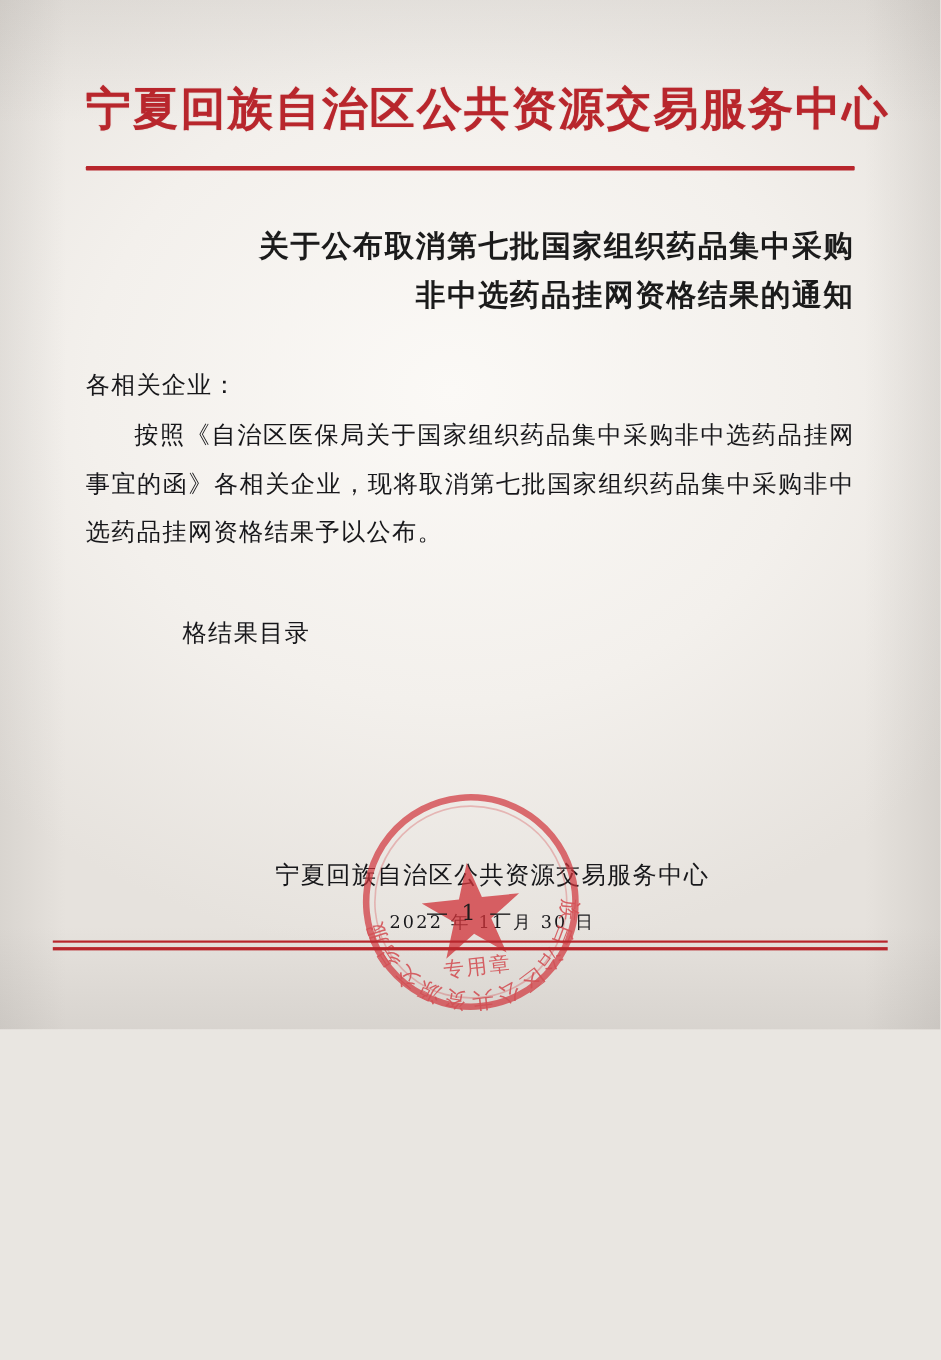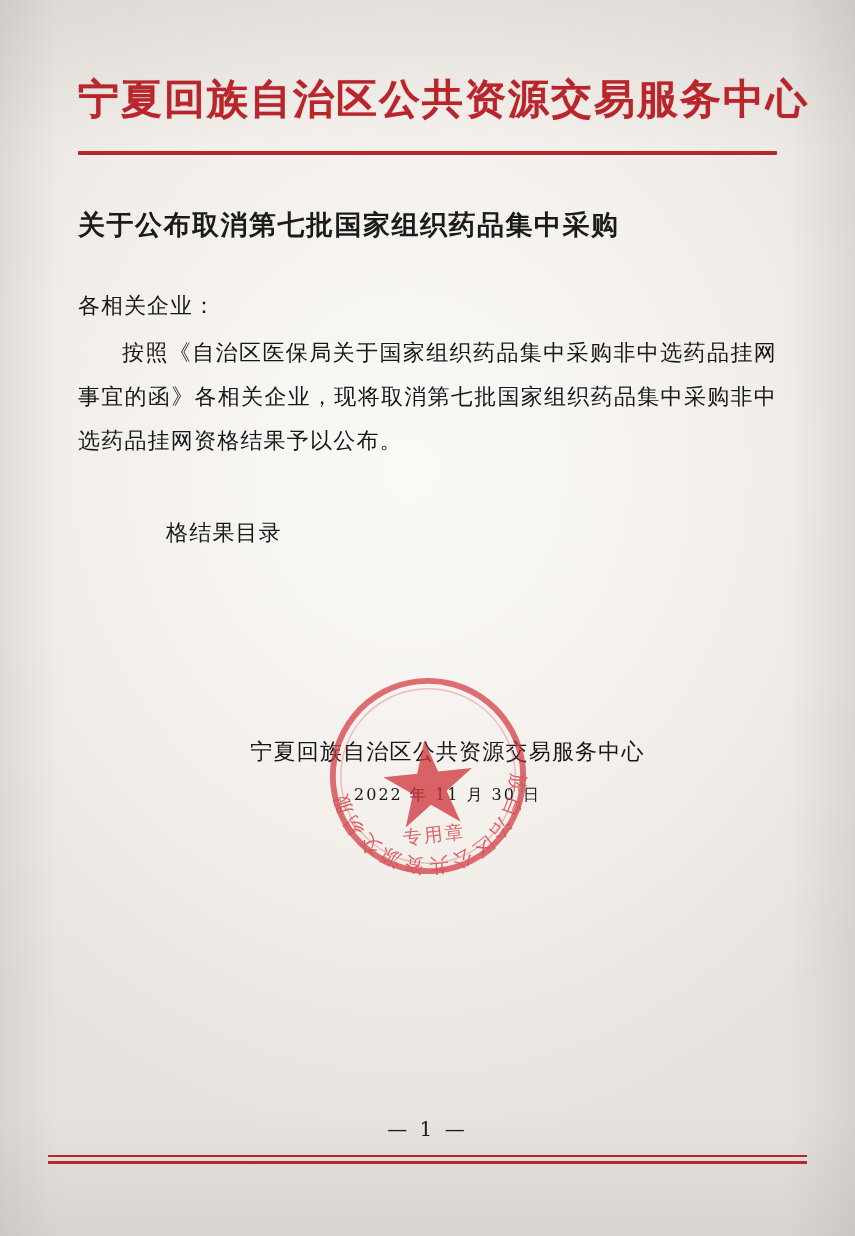--- a/index.html
+++ b/index.html
@@ -11,21 +11,21 @@
     height: 1236px;
     background: #e9e6e1;
     font-family: "DejaVu Serif", "Liberation Serif", serif;
     overflow: hidden;
   }
 
   
   .page {
     position: relative;
     width: 855px;
-    height: 1236px;
+    height: 936px;
     box-sizing: border-box;
     background:
       radial-gradient(ellipse 70% 55% at 48% 38%, #fbf9f6 0%, #f3f0ec 55%, #e6e2dd 100%),
       linear-gradient(100deg, #efecea 0%, #f7f5f2 25%, #f4f1ee 60%, #e7e3de 100%);
     overflow: hidden;
   }
   .page::after{
     content:"";
     position:absolute; inset:0;
     background:
@@ -62,21 +62,21 @@
   }
   .rule-thick {
     height: 4px;
     background: #b8262c;
     border-radius: 1px;
   }
 
   
   .doc-title {
     margin-top: 48px;
-    text-align: left;
+    text-align: right;
     font-weight: 700;
     font-size: 27px;
     line-height: 1.62;
     color: #1b1b1b;
     letter-spacing: 1.5px;
   }
   .doc-title span { display: block; }
 
   
   .salutation {
@@ -177,20 +177,21 @@
 
     <div class="masthead">
       <div class="masthead-title">宁夏回族自治区公共资源交易服务中心</div>
       <div class="rule-group">
         <div class="rule-thick"></div>
       </div>
     </div>
 
     <div class="doc-title">
       <span>关于公布取消第七批国家组织药品集中采购</span>
+      <span>非中选药品挂网资格结果的通知</span>
     </div>
 
     <div class="salutation">各相关企业：</div>
 
     <div class="para">按照《自治区医保局关于国家组织药品集中采购非中选药品挂网事宜的函》各相关企业，现将取消第七批国家组织药品集中采购非中选药品挂网资格结果予以公布。</div>
 
     <div class="attachment">
       <span class="cont">格结果目录</span>
     </div>
 

